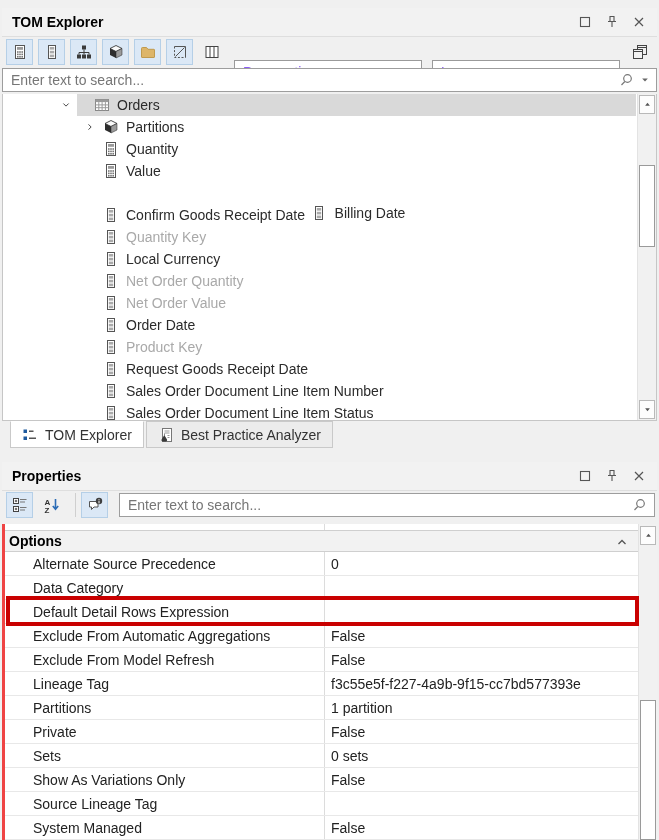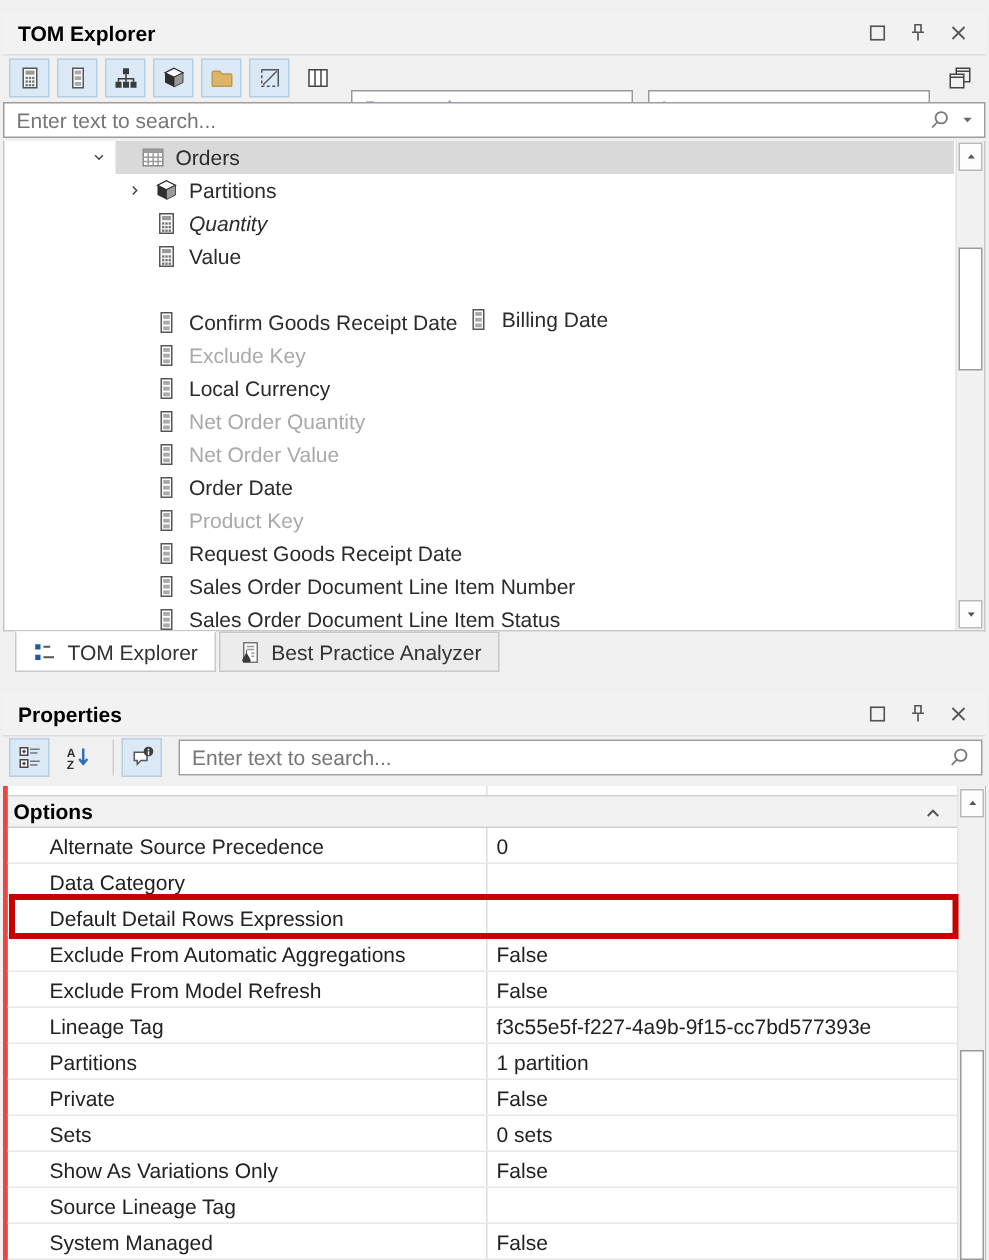--- a/index.html
+++ b/index.html
@@ -255,21 +255,21 @@
             <span class="treeicon ic">
               <svg viewBox="0 0 16 16">
                 <polygon points="8,1.5 14,4.5 8,7.5 2,4.5" fill="#fafafa" stroke="#222" stroke-width="0.8"></polygon>
                 <polygon points="2,4.5 8,7.5 8,14 2,11" fill="#2e2e2e"></polygon>
                 <polygon points="14,4.5 8,7.5 8,14 14,11" fill="#9a9a9a" stroke="#222" stroke-width="0.5"></polygon>
               </svg>
             </span>
             <span class="lbl">Partitions</span>
           </span>
         </div>
-        <div class="trow" style="padding-left: 76px; font-style: italic;">
+        <div class="trow" style="padding-left: 76px;">
           <span class="chev ic-sm"></span>
           <span class="rowfill">
             <span class="treeicon ic">
               <svg viewBox="0 0 16 16">
                 <rect x="3.5" y="1.5" width="9" height="13" fill="#fff" stroke="#555"></rect>
                 <rect x="5" y="3" width="6" height="2.8" fill="#9a9a9a"></rect>
                 <g fill="#777">
                   <rect x="5" y="7.2" width="1.6" height="1.6"></rect>
                   <rect x="7.2" y="7.2" width="1.6" height="1.6"></rect>
                   <rect x="9.4" y="7.2" width="1.6" height="1.6"></rect>
@@ -340,21 +340,21 @@
           <span class="chev ic-sm"></span>
           <span class="rowfill">
             <span class="treeicon ic">
               <svg viewBox="0 0 16 16">
                 <rect x="4.5" y="1.5" width="7" height="13" fill="#fff" stroke="#555"></rect>
                 <rect x="5.8" y="3" width="4.4" height="2.6" fill="#aaa"></rect>
                 <rect x="5.8" y="6.8" width="4.4" height="2.6" fill="#aaa"></rect>
                 <rect x="5.8" y="10.6" width="4.4" height="2.6" fill="#aaa"></rect>
               </svg>
             </span>
-            <span class="lbl">Exclude Key</span>
+            <span class="lbl">Quantity Key</span>
           </span>
         </div>
         <div class="trow" style="padding-left: 76px;">
           <span class="chev ic-sm"></span>
           <span class="rowfill">
             <span class="treeicon ic">
               <svg viewBox="0 0 16 16">
                 <rect x="4.5" y="1.5" width="7" height="13" fill="#fff" stroke="#555"></rect>
                 <rect x="5.8" y="3" width="4.4" height="2.6" fill="#aaa"></rect>
                 <rect x="5.8" y="6.8" width="4.4" height="2.6" fill="#aaa"></rect>

